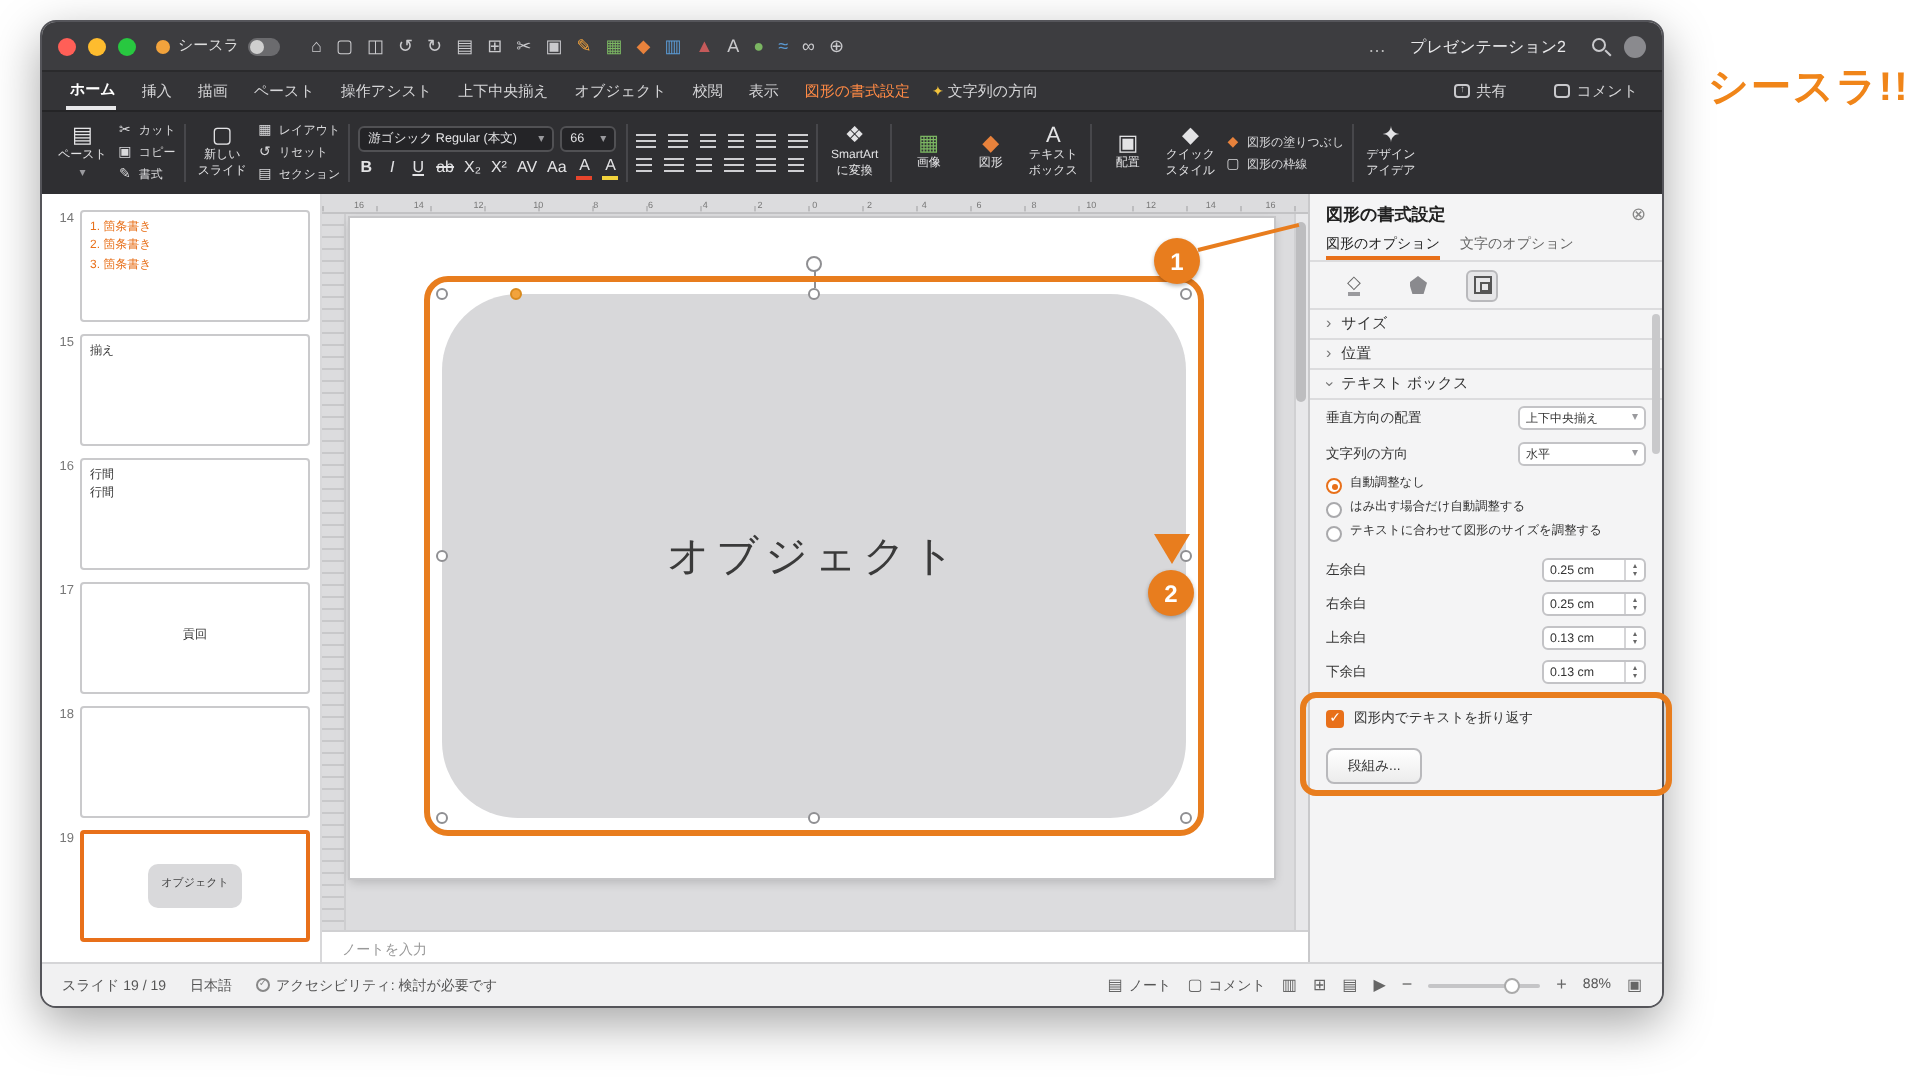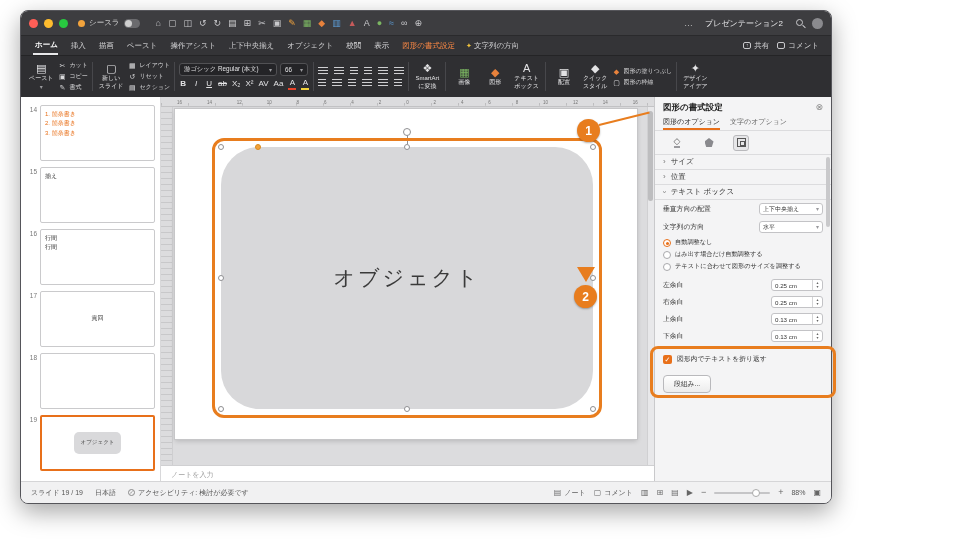--- a/index.html
+++ b/index.html
@@ -31,21 +31,21 @@
 .avatar{width:11px;height:11px;border-radius:50%;background:#8a8a8e;flex:none;}
 
 
 .tabsbar{height:20px;background:#343437;display:flex;align-items:center;padding:0 12px;border-top:1px solid #2a2a2c;}
 .mtabs{display:flex;align-items:center;gap:11px;}
 .mtab{font-size:7.5px;color:#d6d6d8;white-space:nowrap;display:flex;align-items:center;gap:2px;padding:3px 0;}
 .mtab.active{color:#fff;font-weight:bold;border-bottom:2px solid #e8e8ea;}
 .mtab.contextual{color:#ff8a45;}
 .mtab .mglyph{font-size:7px;color:#f2c33c;}
 .tab-spacer{flex:1;}
-.tab-actions{display:flex;align-items:center;gap:8px;}
+.tab-actions{display:flex;align-items:center;gap:24px;}
 .share-btn,.comment-btn{font-size:7.5px;color:#d6d6d8;display:flex;align-items:center;gap:3px;white-space:nowrap;}
 .mini-box{width:8px;height:7px;border:1px solid #c9c9cc;border-radius:2px;display:inline-flex;align-items:center;justify-content:center;font-size:5px;color:#c9c9cc;line-height:1;}
 
 
 .ribbon{height:42px;background:#2f2f32;display:flex;align-items:stretch;padding:2px 6px;gap:4px;border-top:1px solid #242426;overflow:hidden;}
 .rsep{width:1px;background:#47474b;margin:4px 0;flex:none;}
 .rgroup{display:flex;gap:3px;align-items:stretch;flex:none;}
 .bigbtn{display:flex;flex-direction:column;align-items:center;justify-content:center;gap:1px;min-width:28px;padding:0 2px;color:#e3e3e5;}
 .bigbtn .glyph{font-size:11px;line-height:1;}
 .bigbtn .lbl{font-size:6px;text-align:center;white-space:pre-line;line-height:1.2;}
@@ -158,20 +158,21 @@
 .c2{left:574px;top:285px;}
 .ann-line{left:599px;top:124px;width:52px;height:2px;background:#e87d1e;transform:rotate(-14deg);transform-origin:left center;}
 .ann-arrow{left:577px;top:267px;width:0;height:0;border-left:9px solid transparent;border-right:9px solid transparent;border-top:15px solid #e87d1e;}
 .pre{white-space:pre-line;}
 </style>
 </head>
 <body>
 
 <div class="stage">
 
+  <div class="brand">シースラ!!</div>
 
   <div class="window">
 
     <div class="titlebar">
       <span class="tl red"></span>
       <span class="tl yellow"></span>
       <span class="tl green"></span>
       <span class="autosave">
         <span class="as-dot"></span>
         <span class="as-label">シースラ</span>

